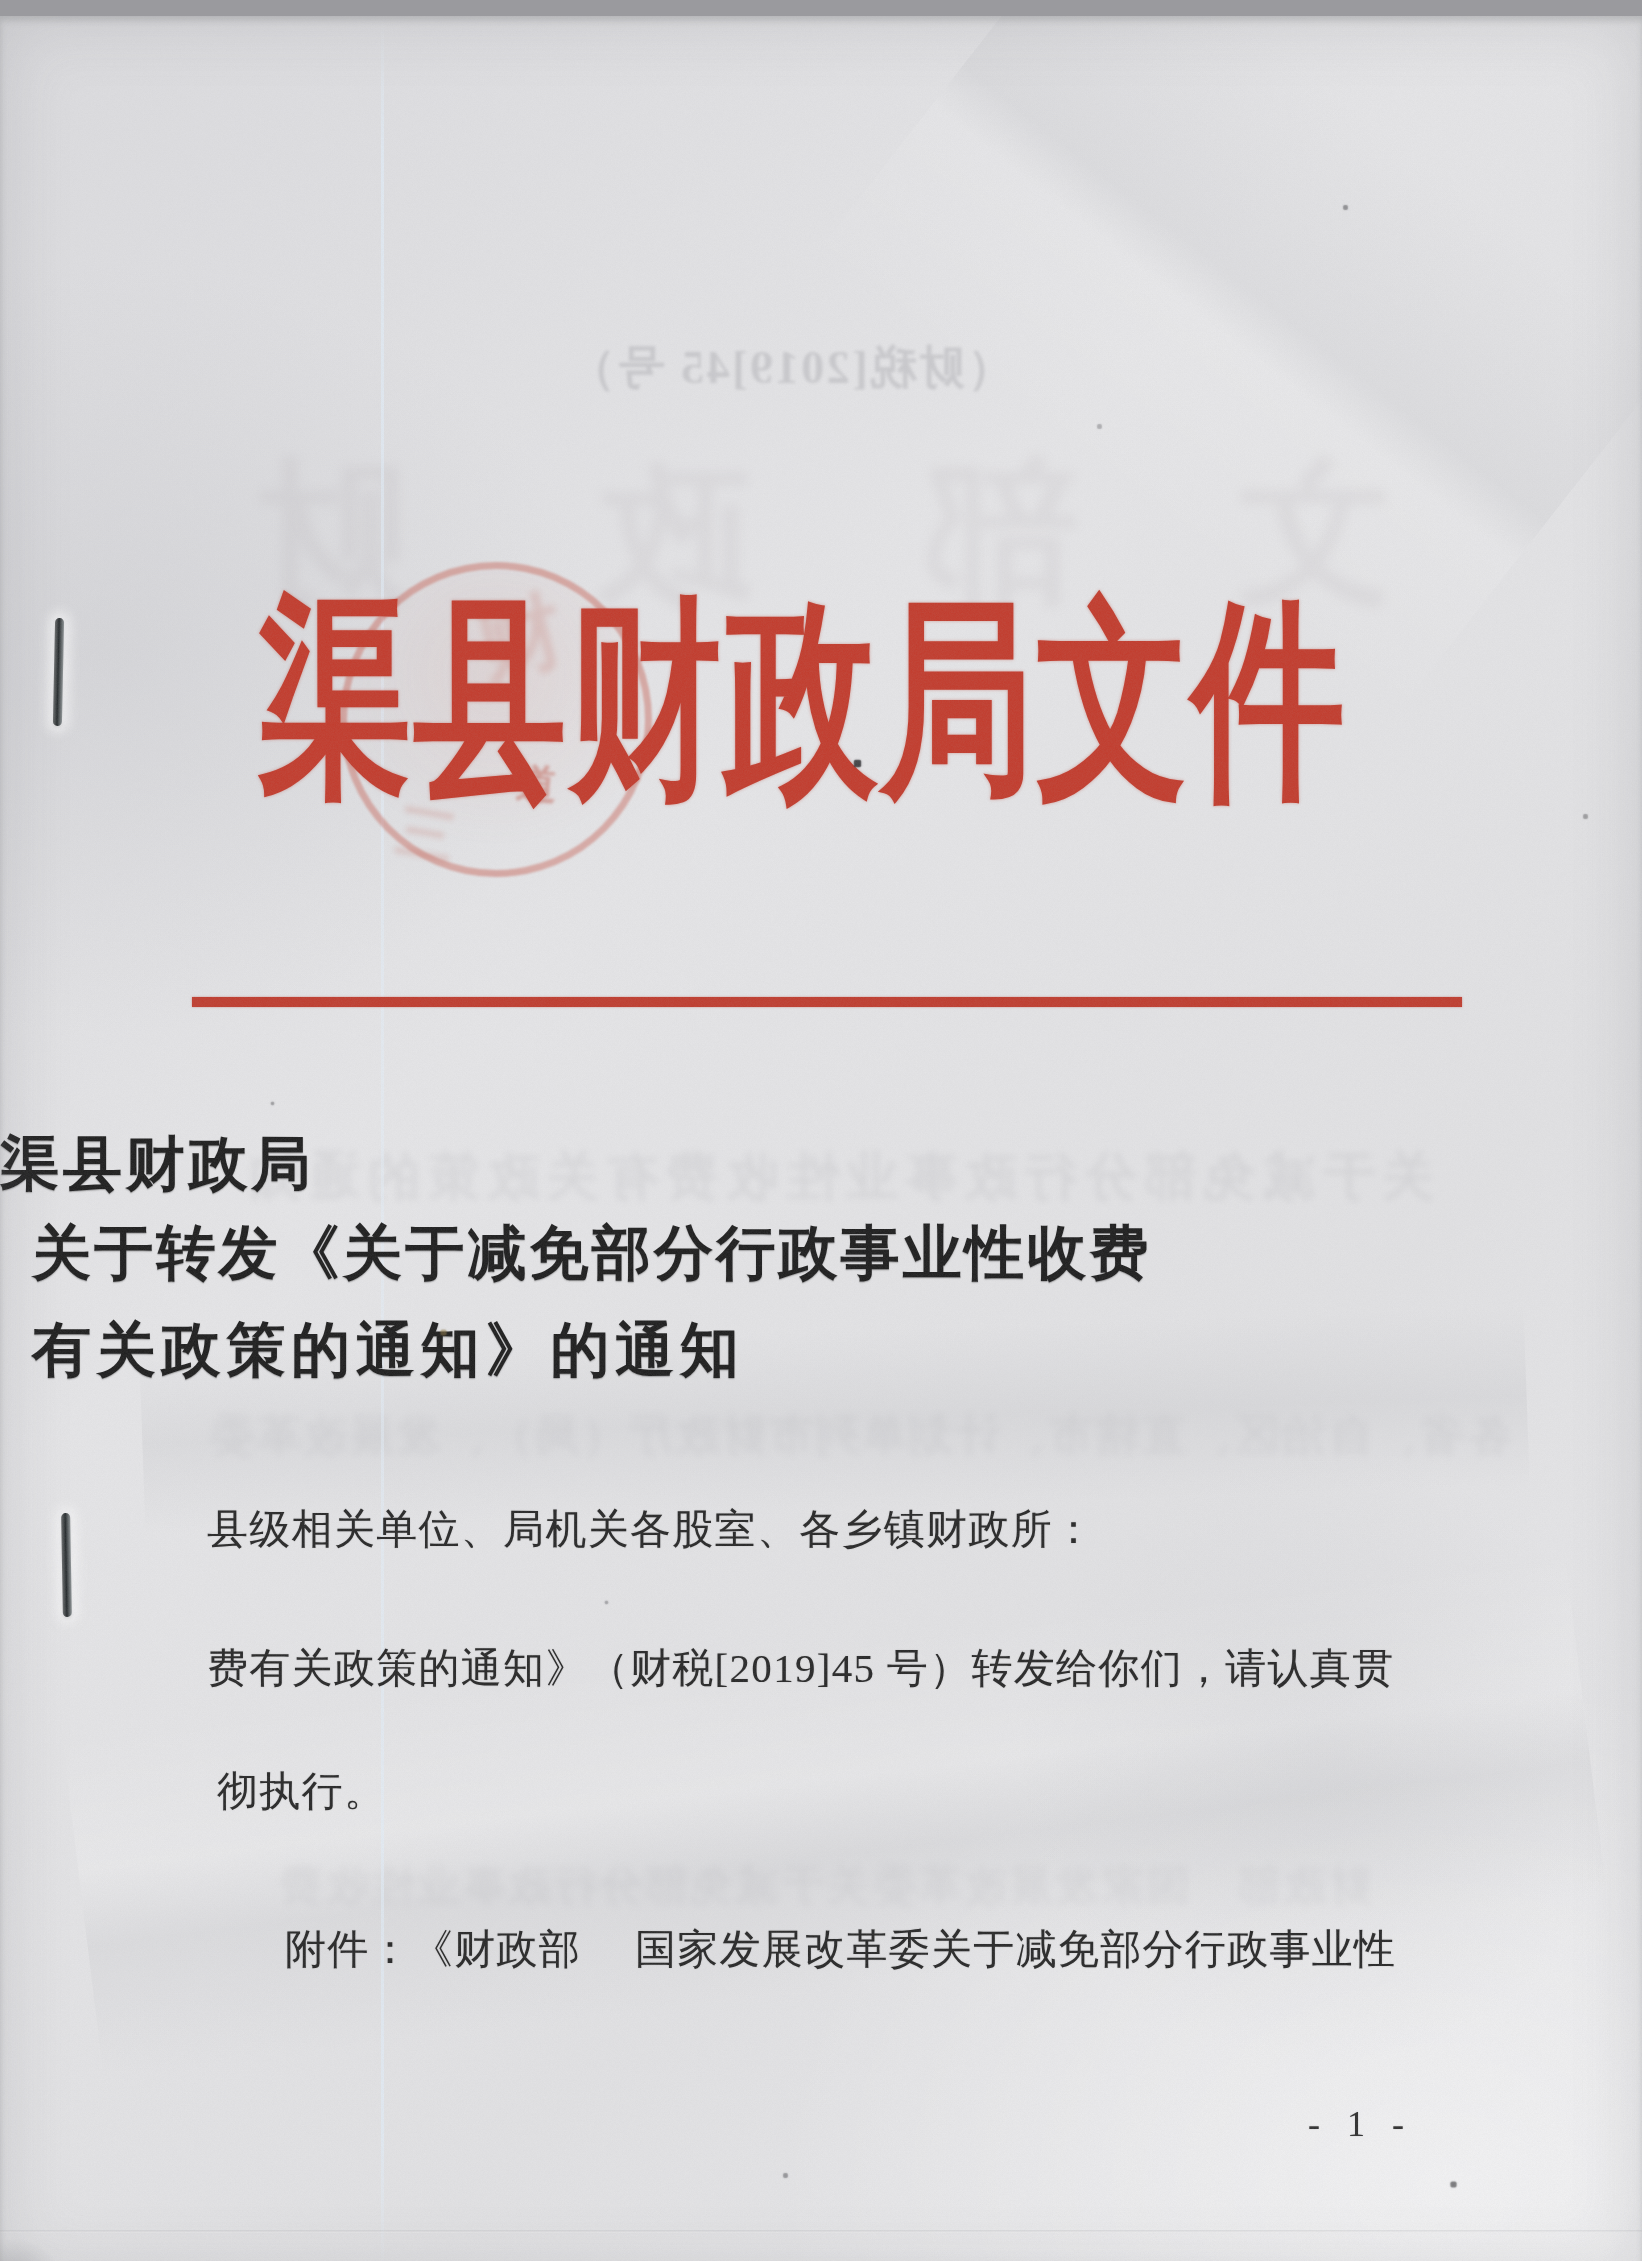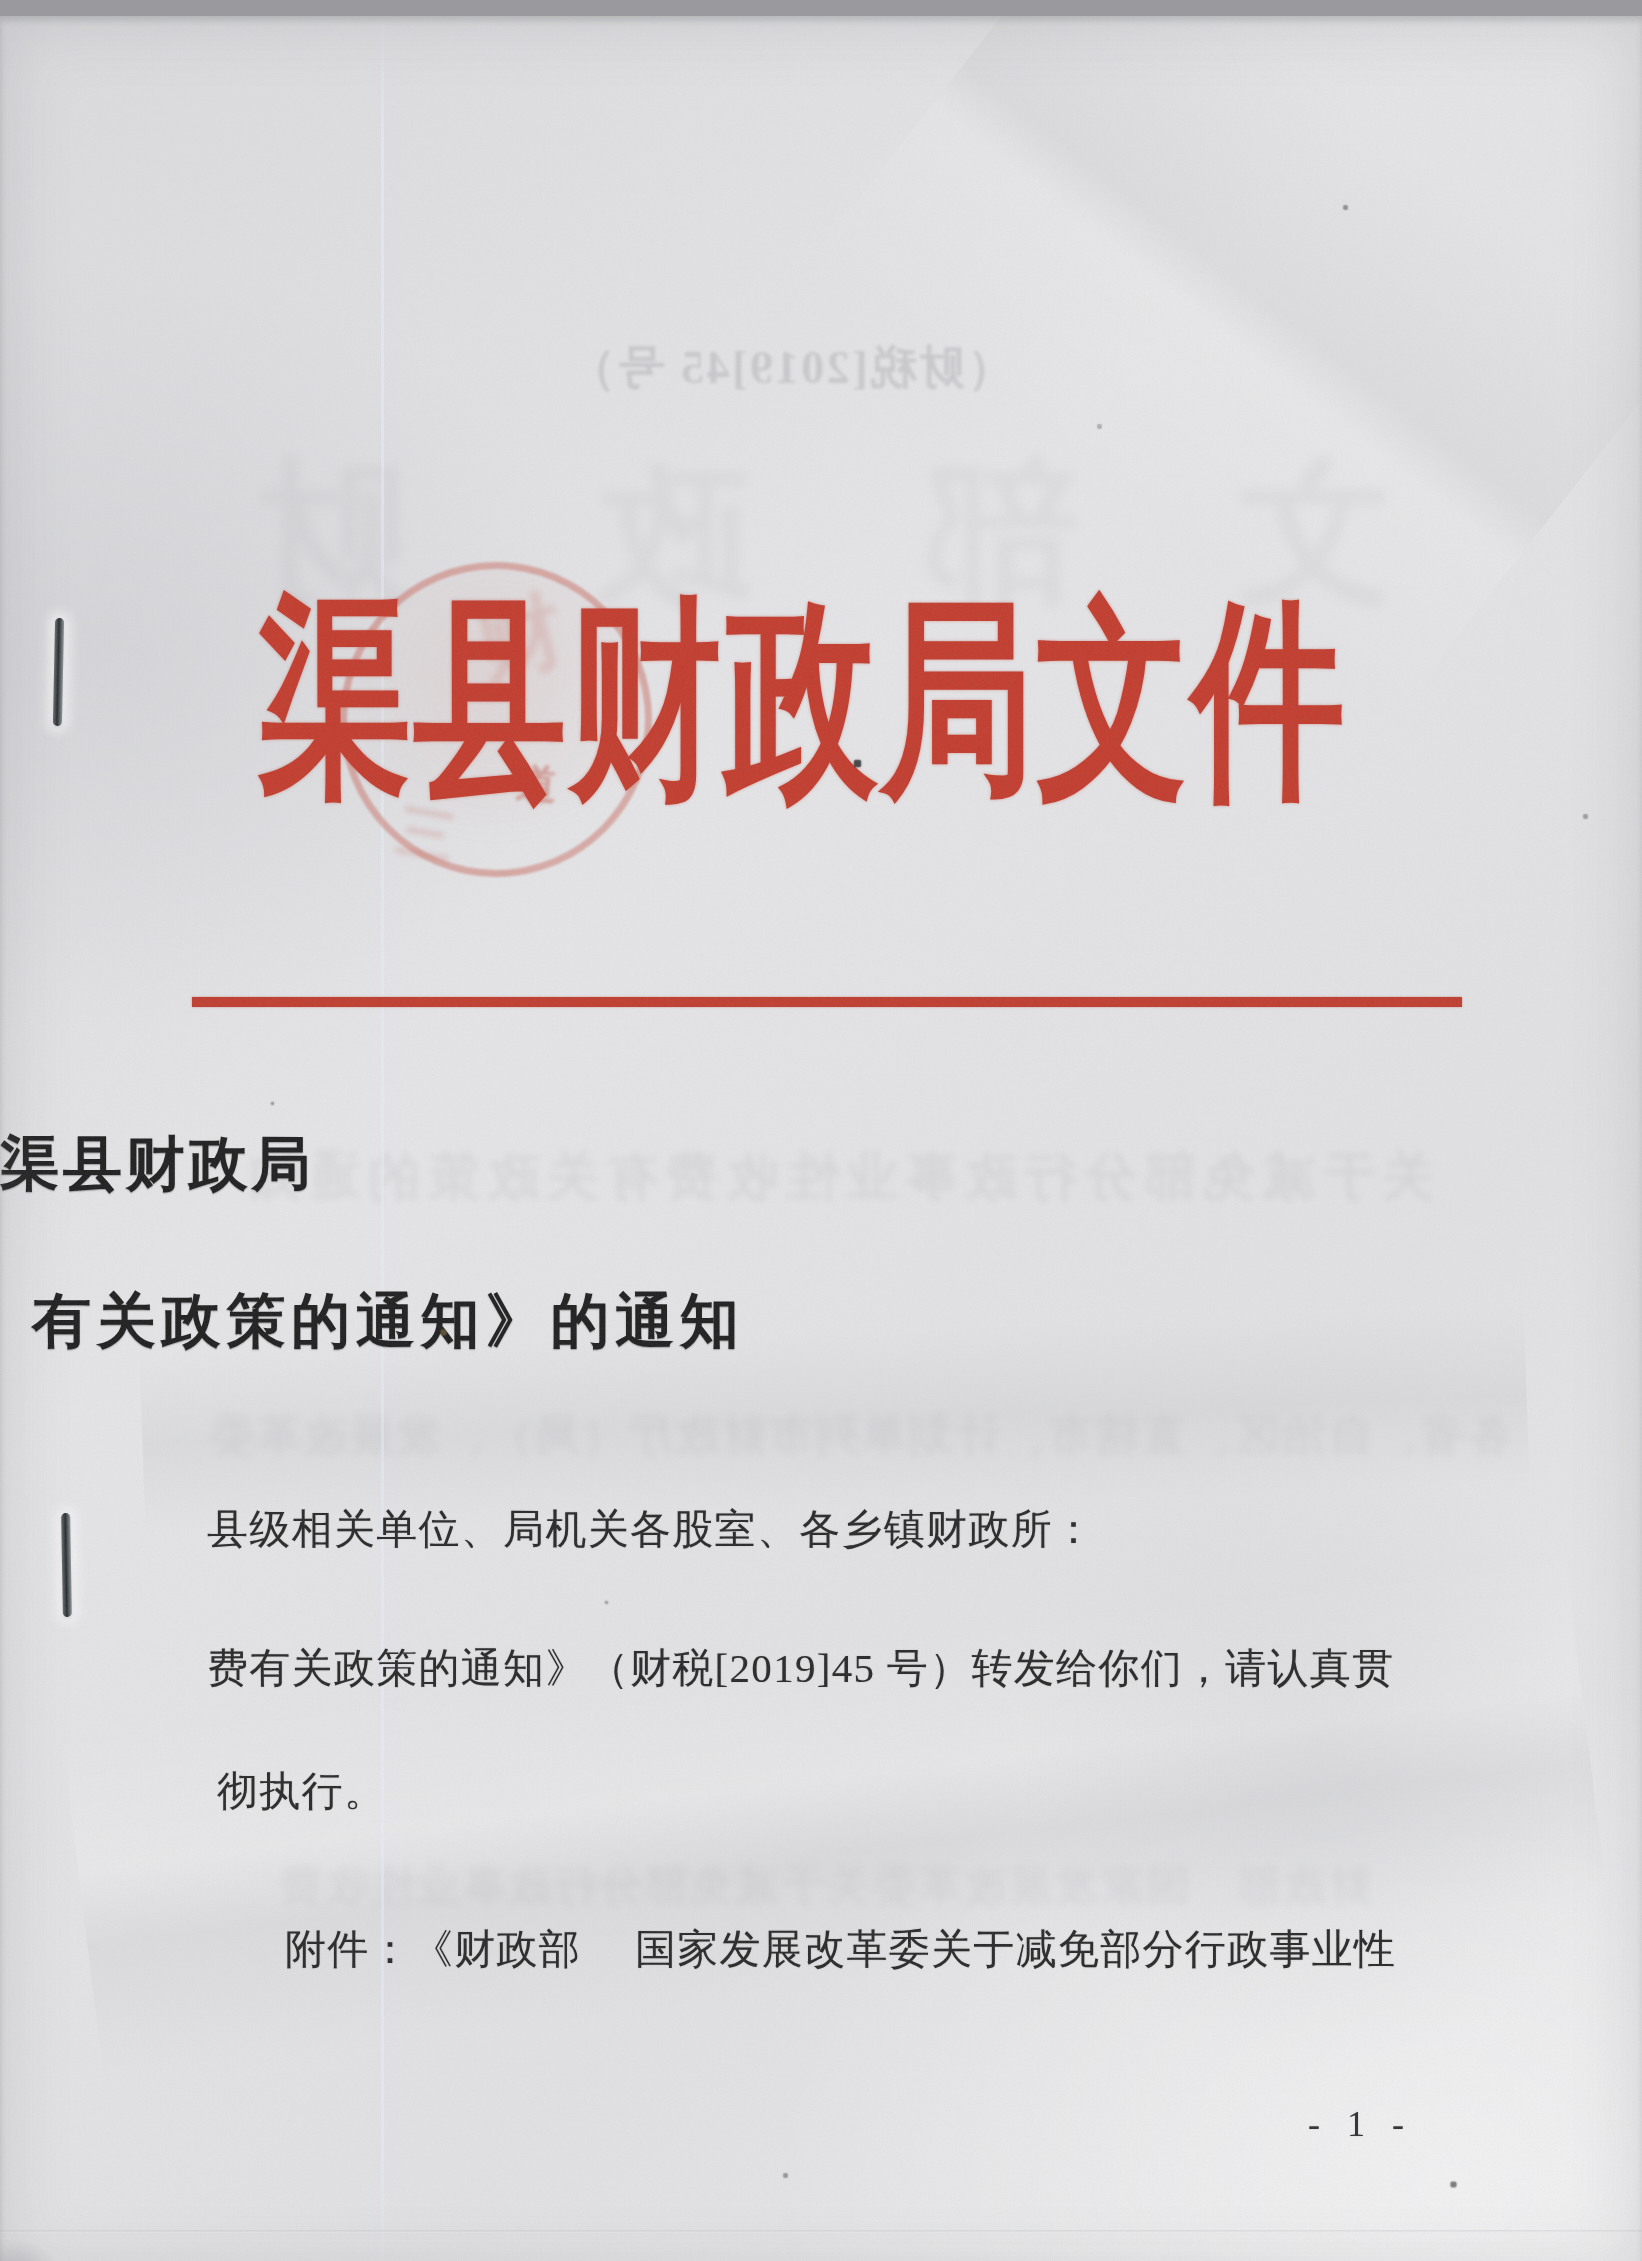--- a/index.html
+++ b/index.html
@@ -72,21 +72,21 @@
         transform:scaleY(1.40);transform-origin:50% 0;
         text-shadow:0 0 2.6px rgba(185,55,40,.45);}
   .doc-number{left:0;width:1618px;top:897px;text-align:center;white-space:nowrap;
         font-size:41px;letter-spacing:1.3px;color:#1e1e1e;text-shadow:0 0 1.3px rgba(50,50,50,.35);}
   .red-rule{left:192px;top:981px;width:1270px;height:10.3px;background:#bf3b2d;
         box-shadow:0 0 1.9px rgba(190,60,45,.5);}
   .headline{left:32px;width:1611px;white-space:nowrap;
         font-weight:700;color:#1c1c1c;font-size:59px;text-shadow:0 0.6px 1.3px rgba(30,30,30,.35);}
   .hl1{top:1109px;letter-spacing:3.9px;left:0;width:1605px;}
   .hl2{top:1198px;letter-spacing:3.2px;}
-  .hl3{top:1266px;letter-spacing:5.8px;}
+  .hl3{top:1295px;letter-spacing:5.8px;}
   .bodyline{white-space:nowrap;font-size:41px;letter-spacing:1.3px;color:#262626;
         text-shadow:0 0 1.3px rgba(50,50,50,.3);}
   .salutation{left:207px;top:1486px;}
   .p1{left:295px;top:1573px;}
   .p2{left:207px;top:1625px;}
   .p3{left:217px;top:1748px;}
   .attachment{left:285px;top:1906px;}
   .page-number{left:1308px;top:2087px;font-size:36px;letter-spacing:9px;color:#2e2e2e;
         white-space:nowrap;text-shadow:0 0 1.3px rgba(50,50,50,.3);}
   .noise{left:0;top:0;pointer-events:none;}
@@ -120,20 +120,21 @@
     <span class="seal-mark sm2">三</span>
     <span class="seal-mark sm3">道</span>
   </div>
 
   <div class="abs header-title">渠县财政局文件</div>
 
 
   <div class="abs red-rule"></div>
 
   <div class="abs headline hl1">渠县财政局</div>
+  <div class="abs headline hl2">关于转发《关于减免部分行政事业性收费</div>
   <div class="abs headline hl3">有关政策的通知》的通知</div>
 
   <div class="abs bodyline salutation">县级相关单位、局机关各股室、各乡镇财政所：</div>
   <div class="abs bodyline p2">费有关政策的通知》（财税[2019]45 号）转发给你们，请认真贯</div>
   <div class="abs bodyline p3">彻执行。</div>
   <div class="abs bodyline attachment">附件：《财政部　 国家发展改革委关于减免部分行政事业性</div>
 
   <div class="abs page-number">- 1 -</div>
 
   <div class="abs staple staple-top"></div>

